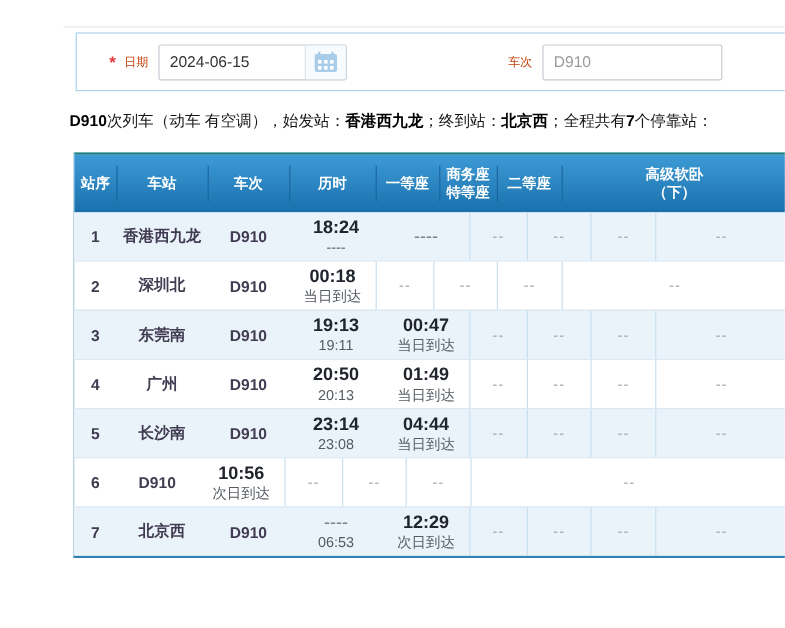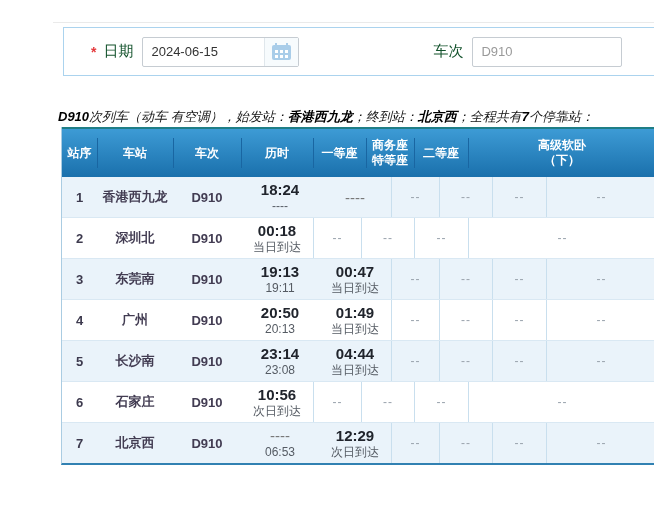--- a/index.html
+++ b/index.html
@@ -14,40 +14,40 @@
   
   .topline { position:absolute; top:22px; left:53px; right:0; height:1px; background:#eaeaea; }
 
   
   .formbox {
     position:absolute; top:27px; left:63px; right:-2px; height:49px;
     border:1px solid #abd3ee; background:#ffffff;
     display:flex; align-items:center; padding-left:27px; box-sizing:border-box;
   }
   .req { color:#e4393c; font-size:14px; font-weight:bold; margin-right:7px; }
-  .flabel { font-size:15px; color:#14532d; white-space:nowrap; }
+  .flabel { font-size:10px; color:#c2410c; white-space:nowrap; }
   .inputwrap {
     display:flex; align-items:stretch; margin-left:9px;
     width:157px; height:30px; border:1px solid #c6ccd2; border-radius:2px;
     background:#fff; box-sizing:border-box;
   }
   .inputwrap input {
     flex:1; min-width:0; border:none; outline:none; padding:0 8px;
     font-size:13px; color:#333; background:transparent; font-family:inherit;
   }
   .trainwrap { width:150px; margin-left:9px; }
   .trainwrap input { color:#9a9a9a; }
   .calbtn {
     width:34px; display:flex; align-items:center; justify-content:center;
     background:#f7fbfd; border:none; border-left:1px solid #e0e7ec; cursor:pointer; padding:0;
   }
   .gap-train { margin-left:134px; }
 
   
-  .summary { position:absolute; top:108px; left:58px; font-size:13px; color:#151515; white-space:nowrap;font-style:italic; }
+  .summary { position:absolute; top:92px; left:58px; font-size:13px; color:#151515; white-space:nowrap; }
   .summary b { font-weight:bold; color:#000; }
 
   
   .tablewrap {
     position:absolute; top:127px; left:61px; right:-2px;
     border-left:1px solid #aacce2; border-bottom:2px solid #3181b2; background:#fff;
   }
   .tealstrip { height:2px; background:#1f7e86; }
   .thead {
     display:flex; height:48px;
@@ -227,21 +227,20 @@
         <div class="t2">当日到达</div>
       </div>
     <div class="td c5 sep seat">--</div>
     <div class="td c6 sep seat">--</div>
     <div class="td c7 sep seat">--</div>
     <div class="td c8 sep seat">--</div>
   </div>
 
   <div class="tr">
     <div class="td c0 seqcell">6</div>
-    <div class="td c1 strongtx">石家庄</div>
     <div class="td c2 strongtx">D910</div>
     <div class="td c4">
         <div class="t1">10:56</div>
         <div class="t2">次日到达</div>
       </div>
     <div class="td c5 sep seat">--</div>
     <div class="td c6 sep seat">--</div>
     <div class="td c7 sep seat">--</div>
     <div class="td c8 sep seat">--</div>
   </div>

